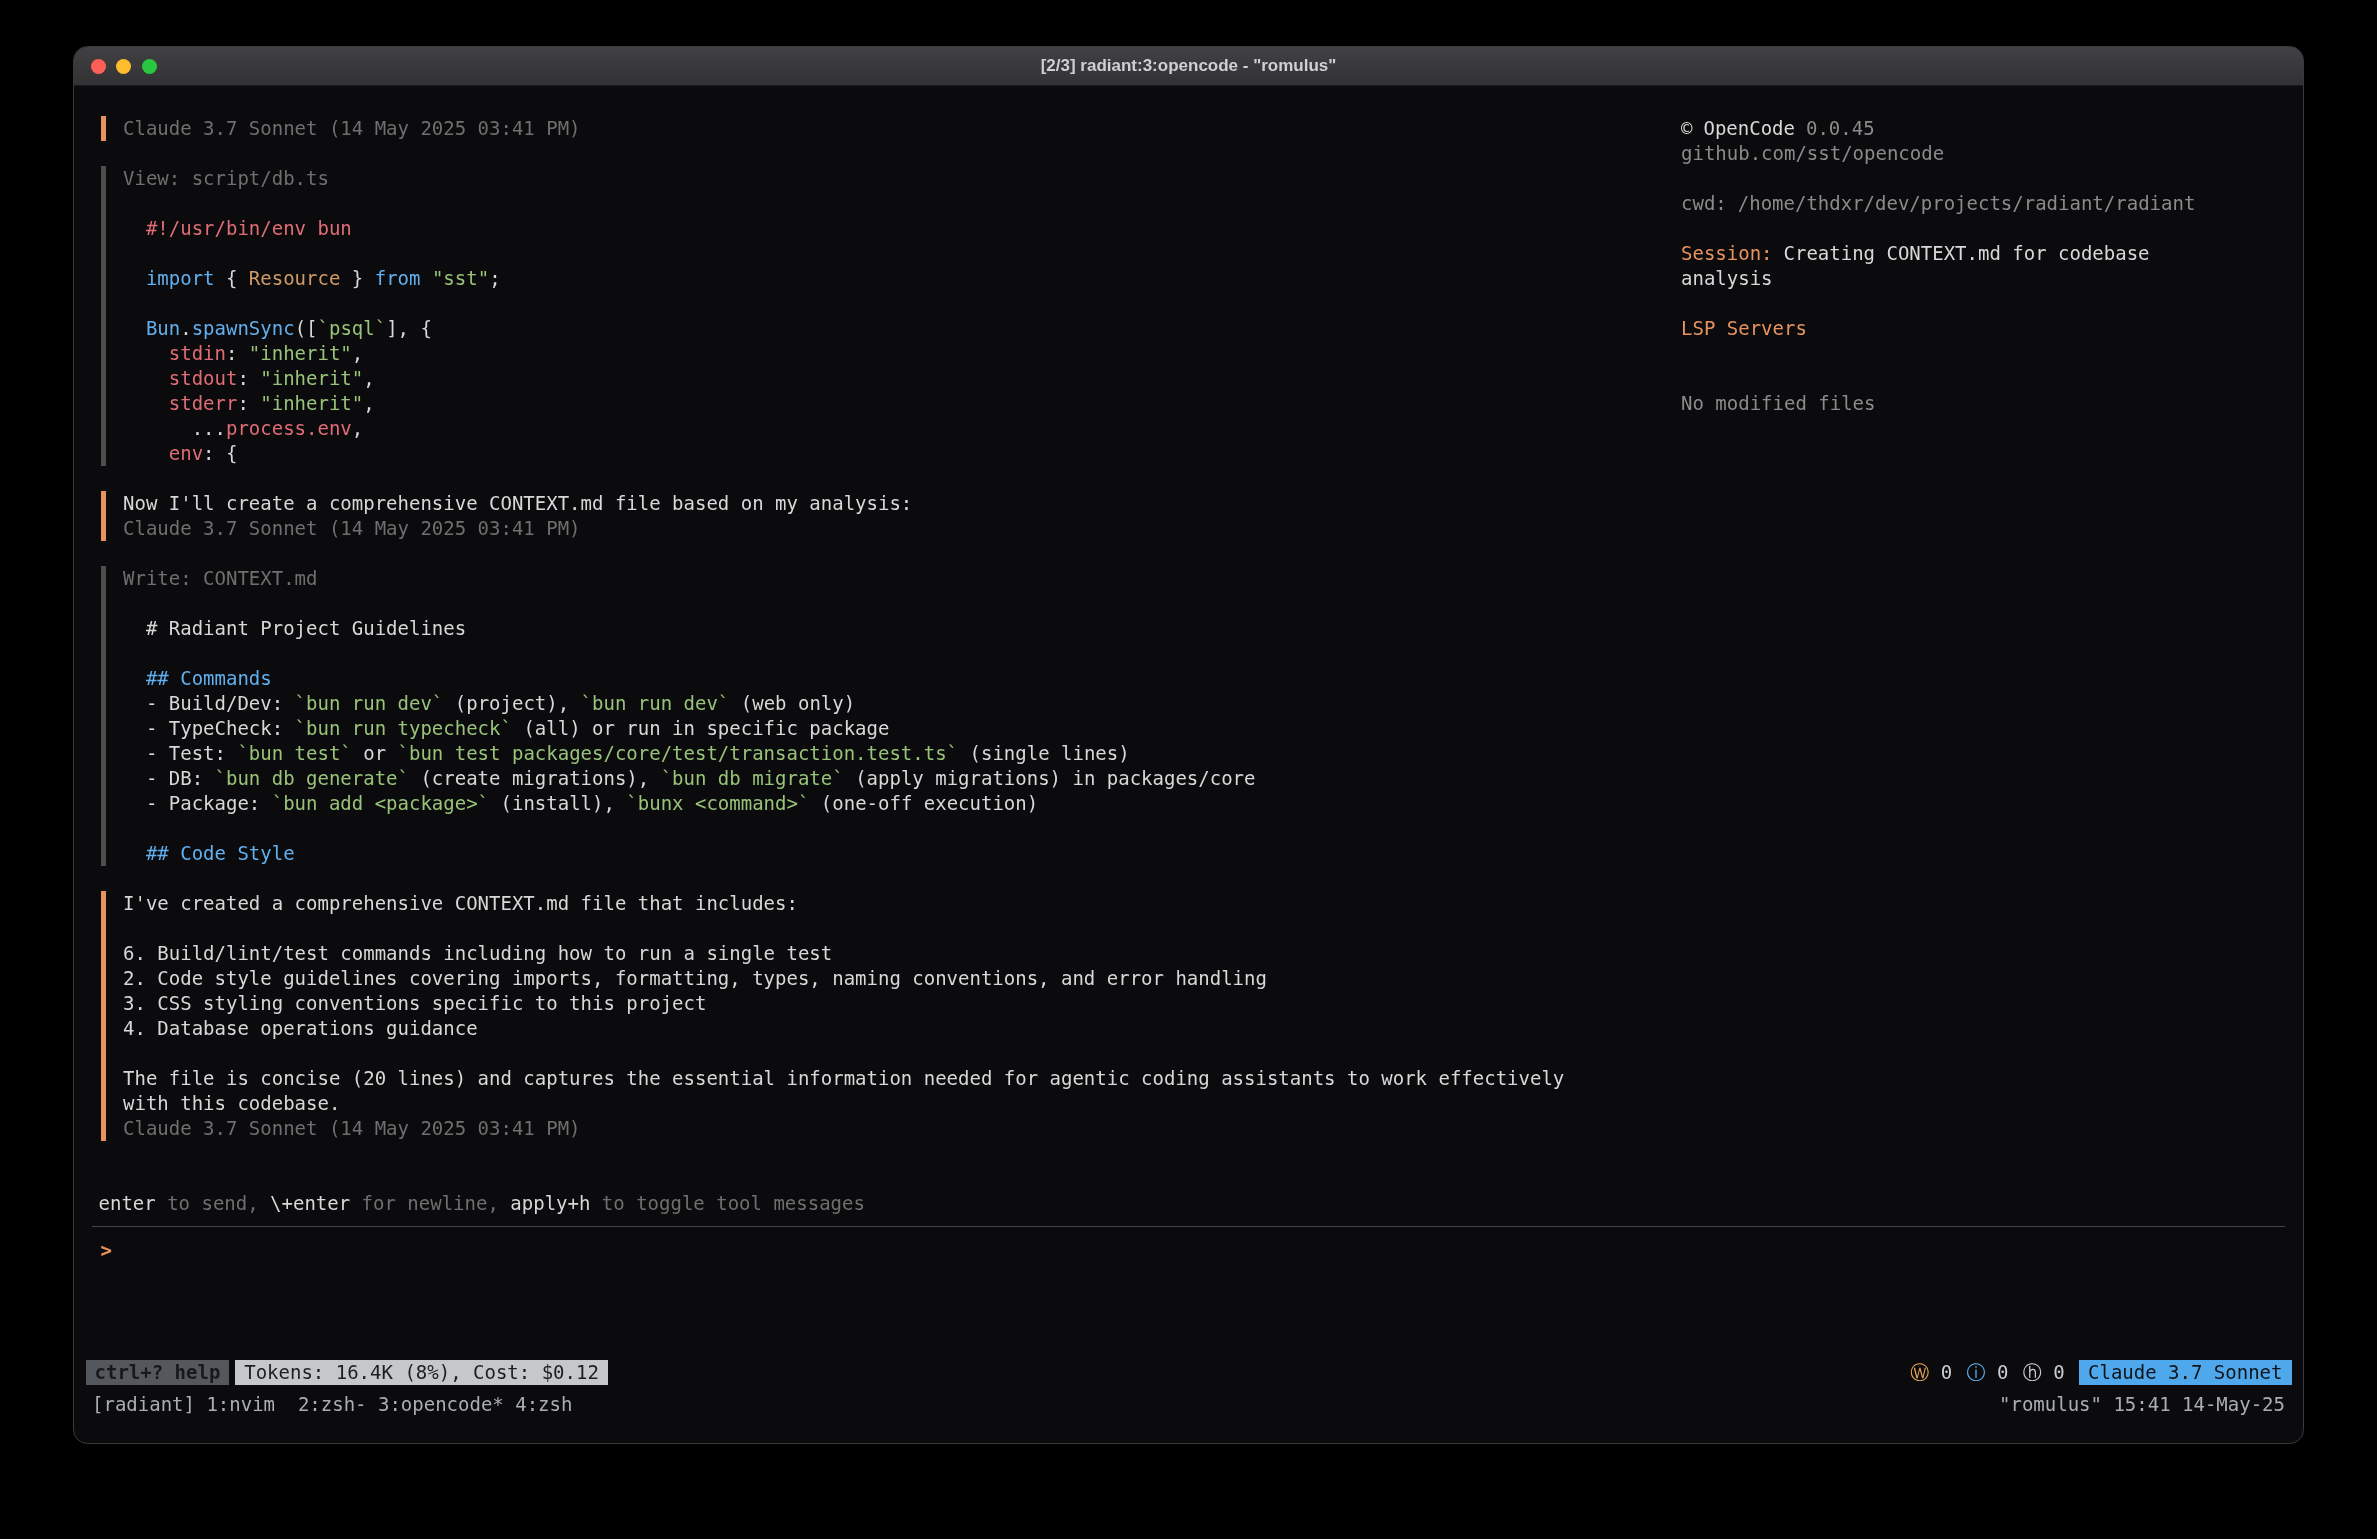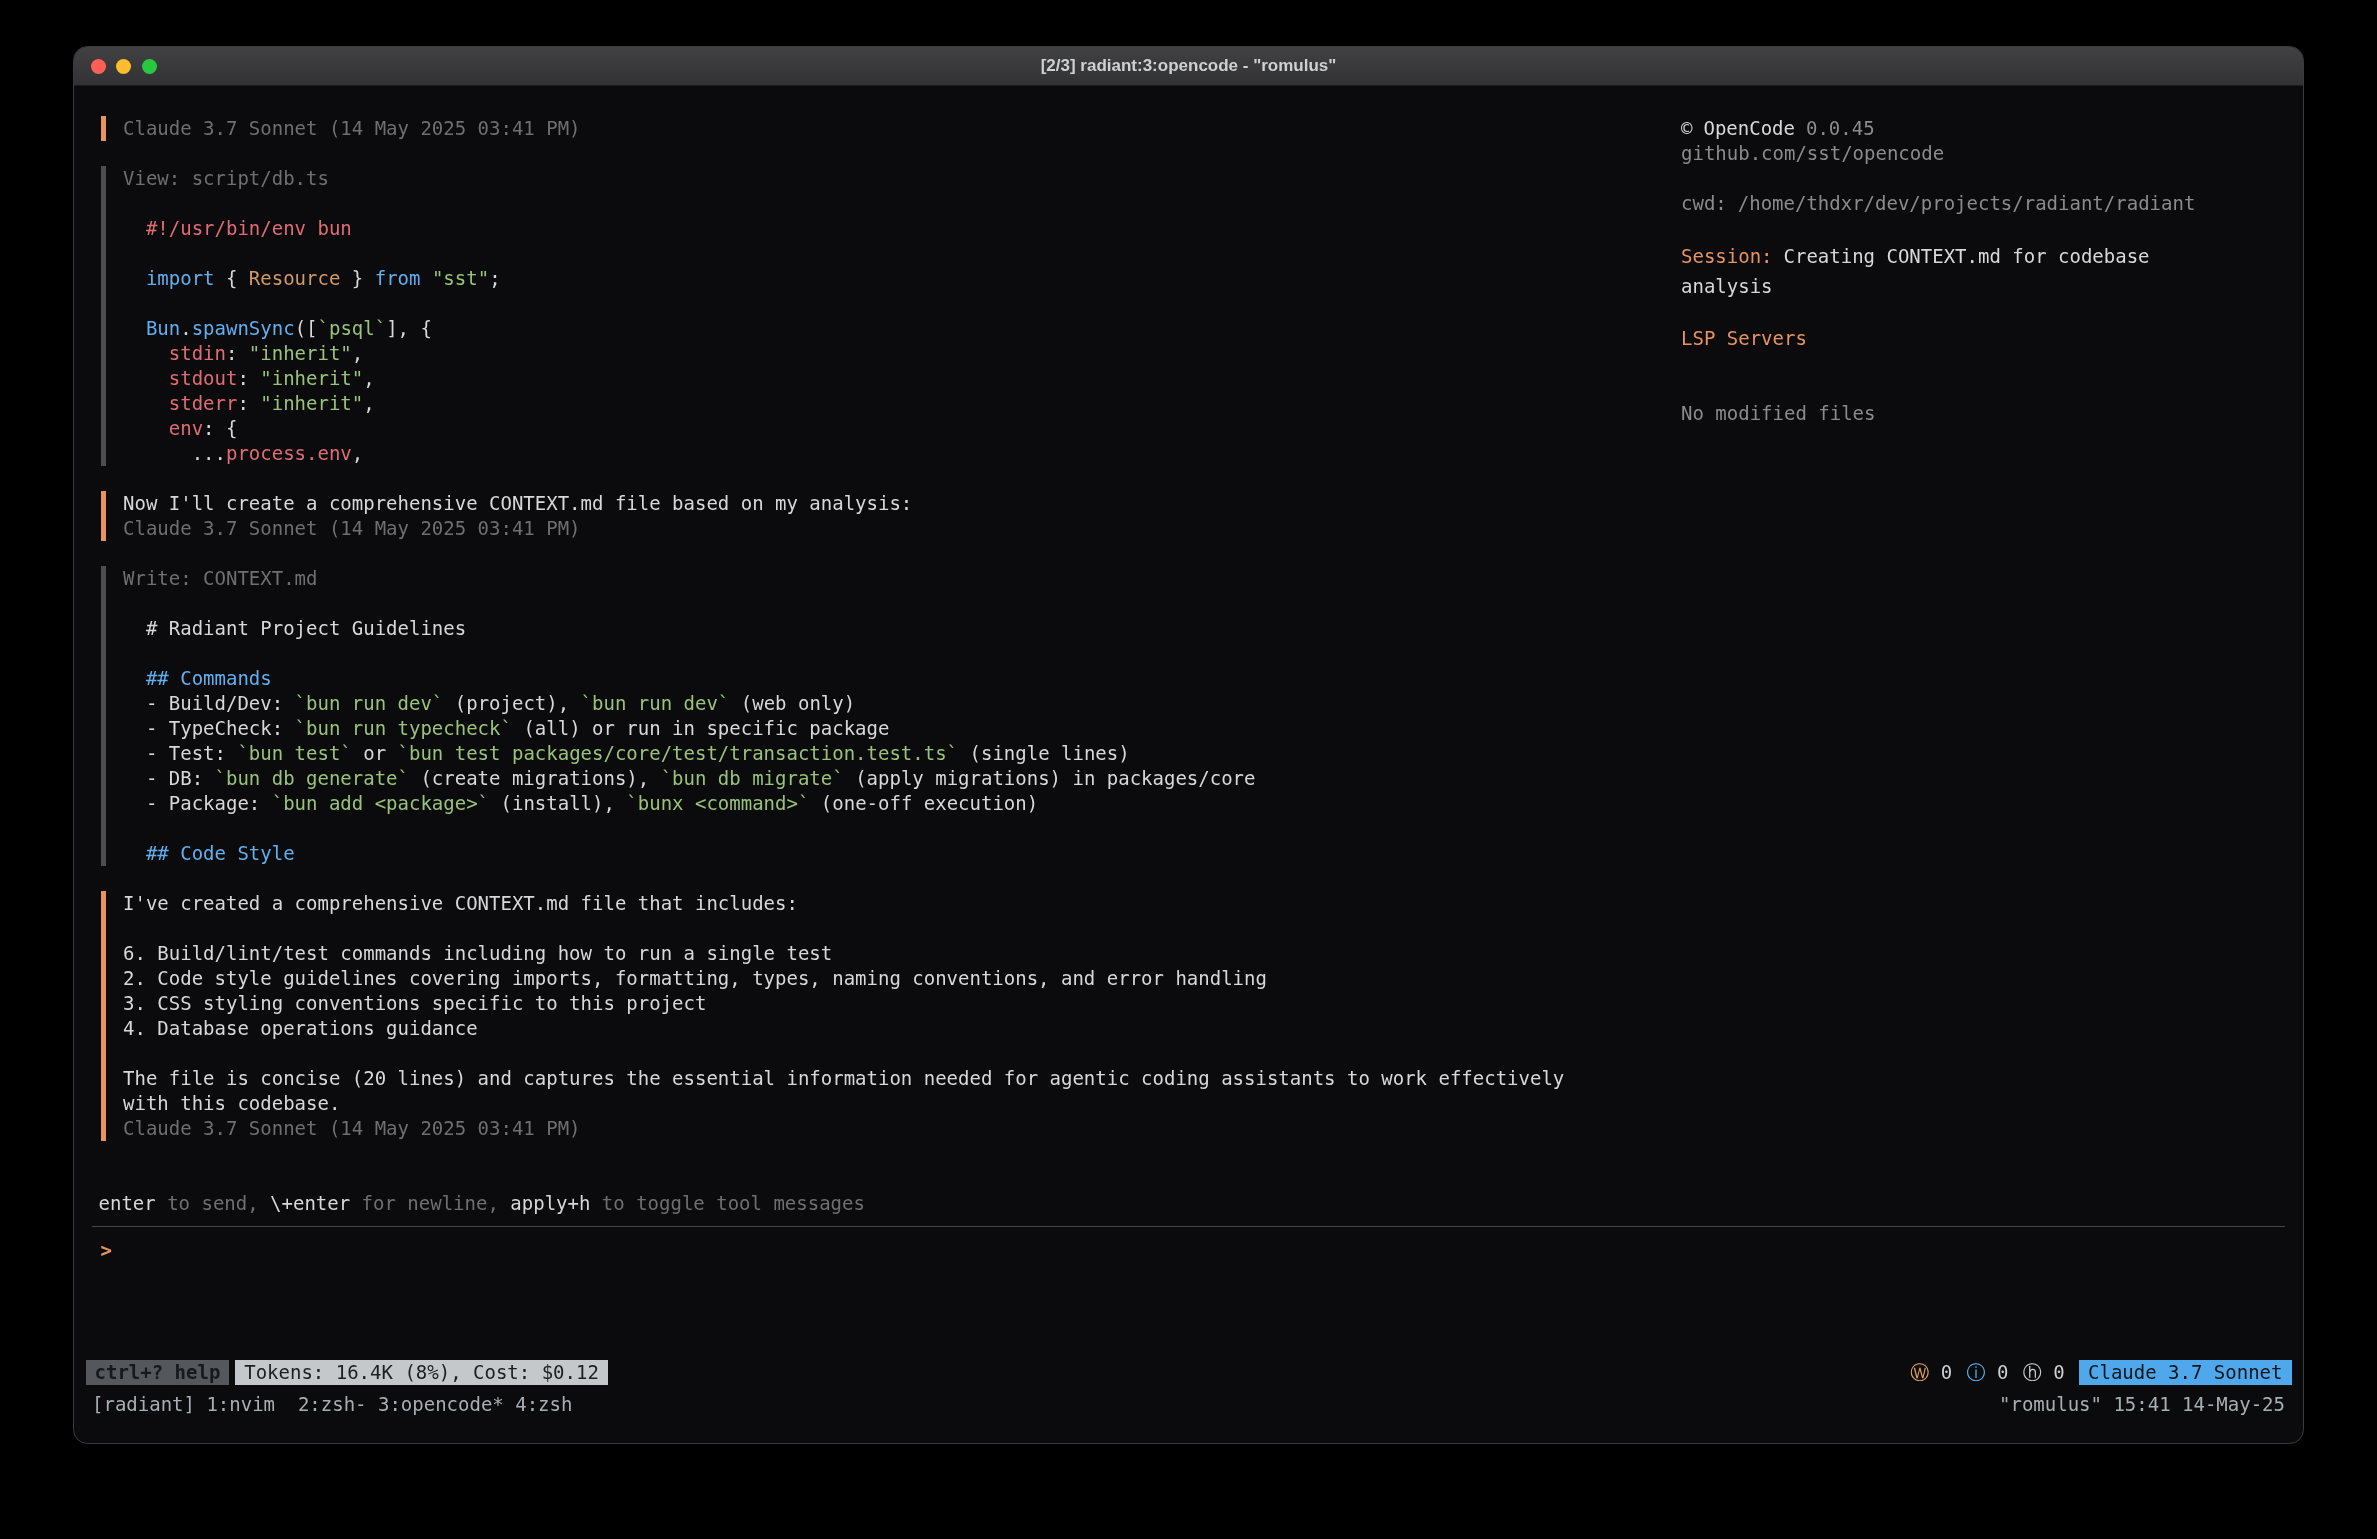--- a/index.html
+++ b/index.html
@@ -28,21 +28,21 @@
   .block{border-left:5.2px solid var(--bar_gray);padding-left:17px;margin:0 0 25px 9px}
   .accent-orange{border-left-color:var(--accent)}
   .accent-gray{border-left-color:var(--bar_gray)}
   .line{white-space:pre;height:25px}
   .c-fg{color:var(--fg)} .c-muted{color:var(--muted)} .c-dim{color:var(--dim)} .c-red{color:var(--code_red)}
   .c-green{color:var(--code_green)} .c-blue{color:var(--code_blue)} .c-orange{color:var(--code_orange)} .c-accent{color:var(--accent)}
   .b{font-weight:400}
   .sb-line{white-space:nowrap;height:25px}
   .sb-gap{height:25px}
   .msp{margin-right:11px}
-  .sb-session{max-width:509px;line-height:30px}
+  .sb-session{max-width:509px;line-height:25px}
   .input-area{margin-top:25px}
   .hint{white-space:pre;margin-left:6.5px;height:25px}
   .hr{border-top:1.3px solid var(--hr);margin:10.4px 0 10.4px 0}
   .prompt-row{margin-left:8.5px;height:25px}
   .prompt-char{color:var(--accent);font-weight:700}
   .spacer{flex:1}
   .status-bar{display:flex;align-items:center;height:26px;margin:0 -6.5px 6.5px -6.5px;font-size:19px}
   .chip{display:inline-flex;align-items:center;height:25px;padding:4px 9px;white-space:pre}
   .chip-help{background:var(--chip_help_bg);color:var(--chip_help_fg);font-weight:700}
   .chip-tokens{background:var(--chip_tokens_bg);color:var(--chip_tokens_fg);margin-left:5.9px}
@@ -75,22 +75,22 @@
             <div class="line"><span class="c-muted">View: script/db.ts</span></div>
             <div class="line">&nbsp;</div>
             <div class="line"><span class="c-red">  #!/usr/bin/env bun</span></div>
             <div class="line">&nbsp;</div>
             <div class="line"><span class="c-fg">  </span><span class="c-blue">import</span><span class="c-fg"> { </span><span class="c-orange">Resource</span><span class="c-fg"> } </span><span class="c-blue">from</span><span class="c-fg"> </span><span class="c-green">"sst"</span><span class="c-fg">;</span></div>
             <div class="line">&nbsp;</div>
             <div class="line"><span class="c-fg">  </span><span class="c-blue">Bun</span><span class="c-fg">.</span><span class="c-blue">spawnSync</span><span class="c-fg">([</span><span class="c-green">`psql`</span><span class="c-fg">], {</span></div>
             <div class="line"><span class="c-fg">    </span><span class="c-red">stdin</span><span class="c-fg">: </span><span class="c-green">"inherit"</span><span class="c-fg">,</span></div>
             <div class="line"><span class="c-fg">    </span><span class="c-red">stdout</span><span class="c-fg">: </span><span class="c-green">"inherit"</span><span class="c-fg">,</span></div>
             <div class="line"><span class="c-fg">    </span><span class="c-red">stderr</span><span class="c-fg">: </span><span class="c-green">"inherit"</span><span class="c-fg">,</span></div>
+            <div class="line"><span class="c-fg">      ...</span><span class="c-red">process.env</span><span class="c-fg">,</span></div>
             <div class="line"><span class="c-fg">    </span><span class="c-red">env</span><span class="c-fg">: {</span></div>
-            <div class="line"><span class="c-fg">      ...</span><span class="c-red">process.env</span><span class="c-fg">,</span></div>
           </div>
           <div class="block accent-orange">
             <div class="line"><span class="c-fg">Now I'll create a comprehensive CONTEXT.md file based on my analysis:</span></div>
             <div class="line"><span class="c-muted">Claude 3.7 Sonnet (14 May 2025 03:41 PM)</span></div>
           </div>
           <div class="block accent-gray">
             <div class="line"><span class="c-muted">Write: CONTEXT.md</span></div>
             <div class="line">&nbsp;</div>
             <div class="line"><span class="c-fg b">  # Radiant Project Guidelines</span></div>
             <div class="line">&nbsp;</div>

